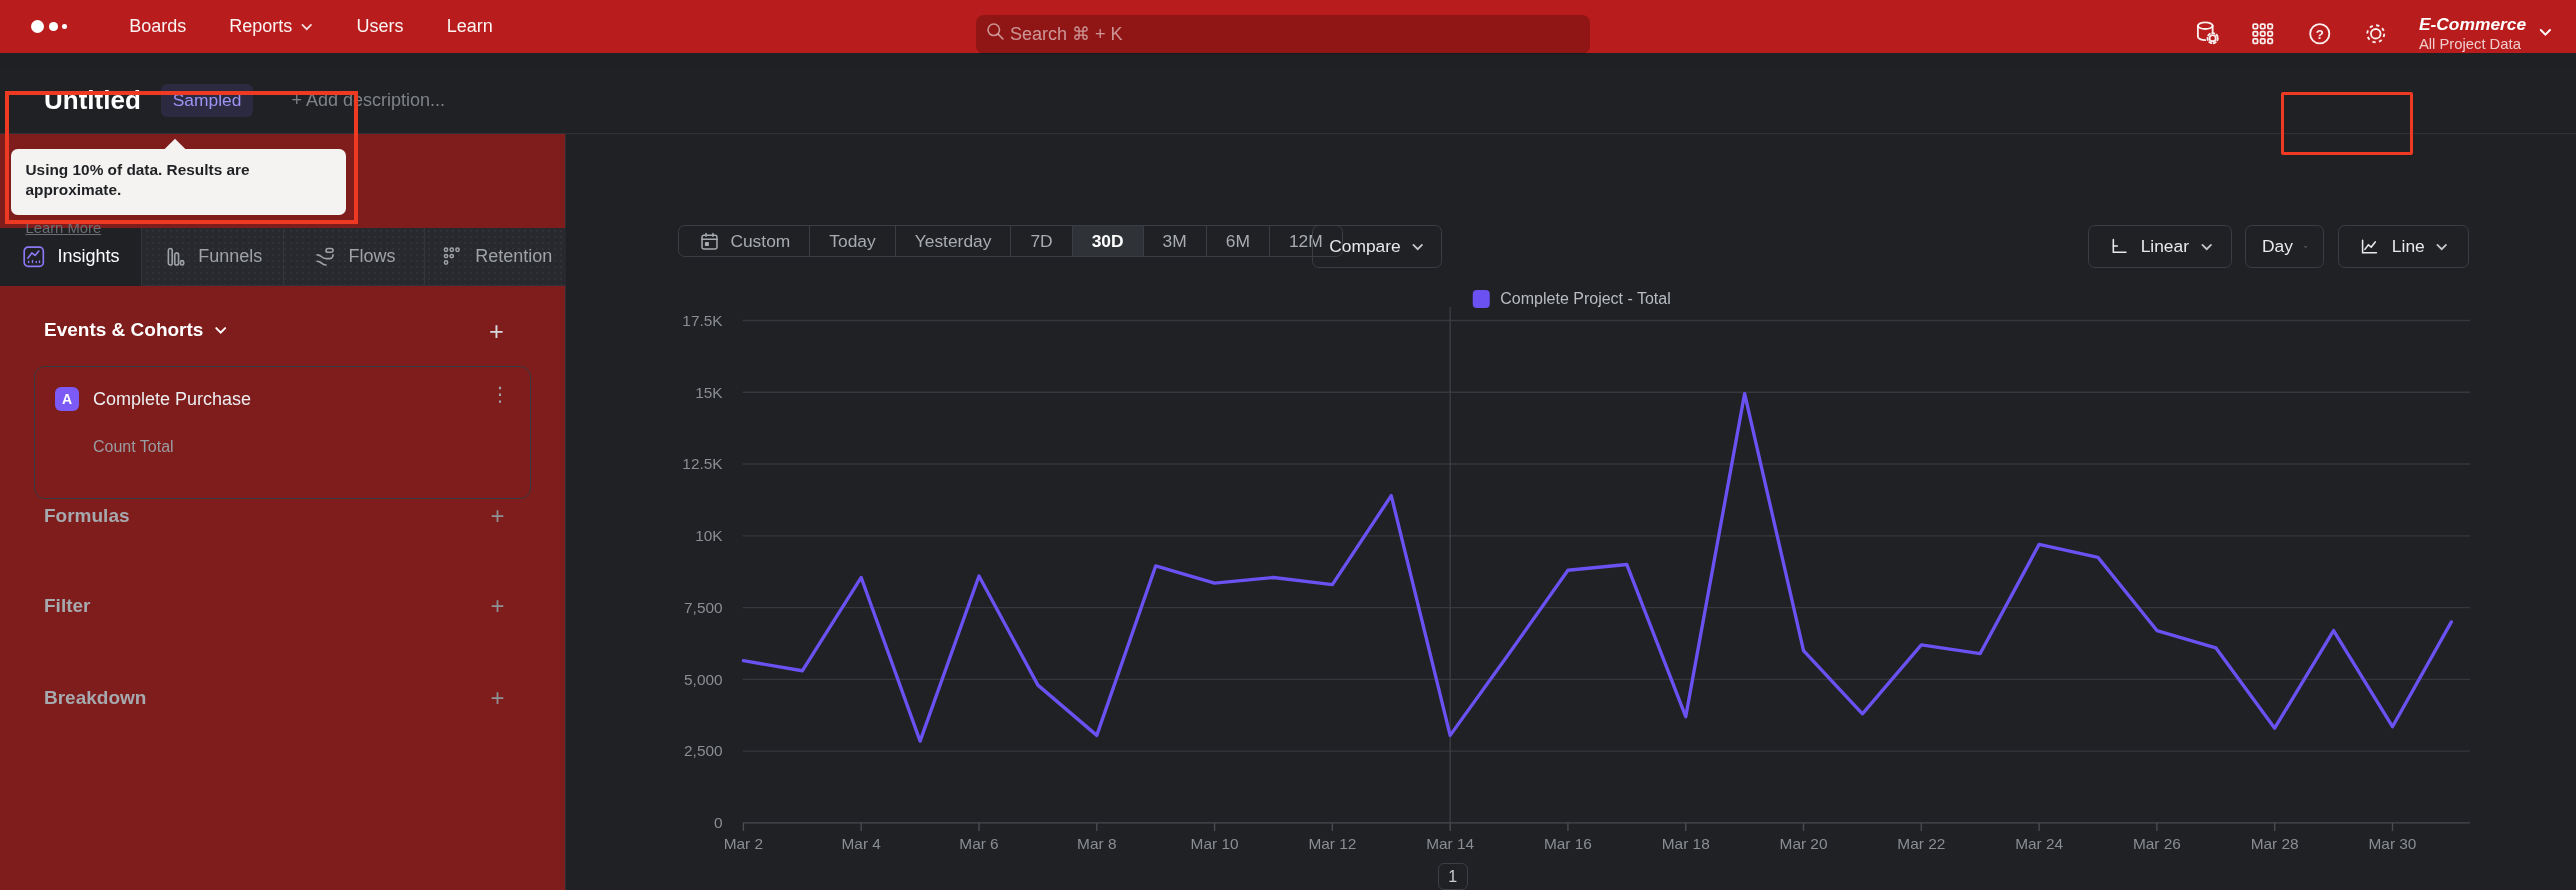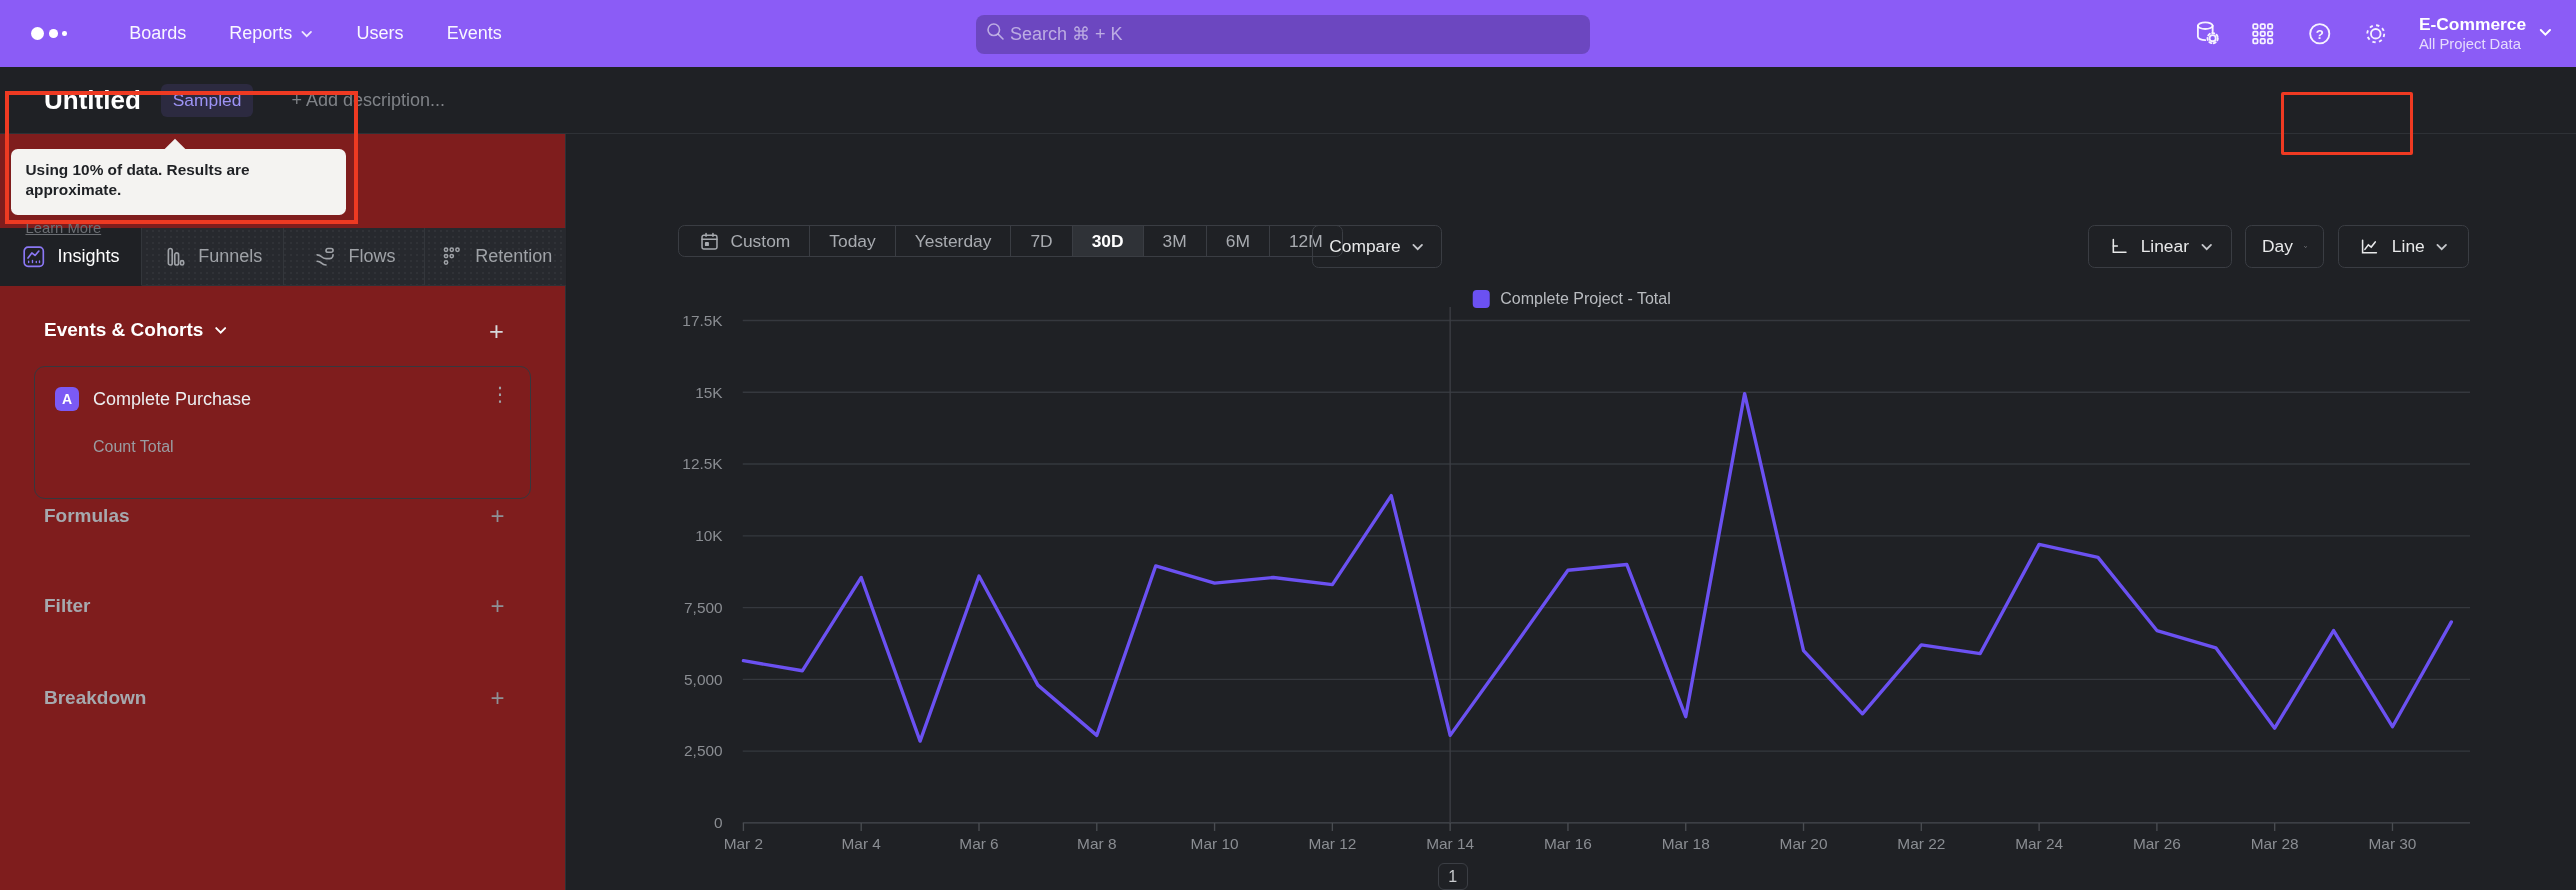--- a/index.html
+++ b/index.html
@@ -1,34 +1,34 @@
 <!DOCTYPE html>
 <html style="font-size:10.7px"><head>
 <meta charset="utf-8">
 <style>
   * { margin:0; padding:0; box-sizing:border-box; }
   html,body { width:2576px; height:890px; background:#1b1d21; font-family:"Liberation Sans", sans-serif; overflow:hidden; }
   #root { position:relative; width:2576px; height:890px; background:#1e2024; }
 
   
-  #topnav { position:absolute; left:0; top:0; width:2576px; height:67px; background:#8b5cf6; display:flex; align-items:center; }
+  #topnav { position:absolute; left:0; top:0; width:2576px; height:53px; background:#b91c1c; display:flex; align-items:center; }
   .logo { display:flex; align-items:center; gap:4.7px; margin-left:31px; }
   .logo i { display:block; border-radius:50%; background:#fff; }
   .logo i:nth-child(1){ width:13.4px; height:13.4px; }
   .logo i:nth-child(2){ width:8.7px; height:8.7px; }
   .logo i:nth-child(3){ width:4.7px; height:4.7px; }
   #nav-items { display:flex; align-items:center; margin-left:62px; gap:43px; }
   .nav-item { display:flex; align-items:center; gap:8px; color:rgba(255,255,255,.95); font-size:18px; cursor:pointer; }
   .nav-item svg { opacity:.9; }
   .nav-search { position:absolute; left:976px; top:14.8px; width:614px; height:39px; background:rgba(0,0,0,.22); border-radius:8px; display:flex; align-items:center; padding-left:8px; gap:3px; color:rgba(255,255,255,.55); font-size:18px; }
   .nav-right { position:absolute; right:23px; top:0; height:67px; display:flex; align-items:center; gap:28px; }
   #nav-icons { display:flex; align-items:center; gap:27px; }
   .nav-icon { width:29.5px; height:29.5px; color:rgba(255,255,255,.92); cursor:pointer; }
   .project { display:flex; align-items:center; gap:12px; cursor:pointer; }
-  .project .pname { color:#fff; font-size:17.4px; font-weight:bold; line-height:1.25; }
+  .project .pname { color:#fff; font-size:17.4px; font-weight:bold; line-height:1.25;font-style:italic; }
   .project .pscope { color:rgba(255,255,255,.78); font-size:14.8px; line-height:1.2; }
 
   
   #toolbar { position:absolute; left:0; top:67px; width:2576px; height:67px; background:#1f2125; border-bottom:1.3px solid #2e3136; }
   .tb-left { position:absolute; left:44px; top:0; height:66px; display:flex; align-items:center; }
   .report-title { color:#fff; font-size:26px; font-weight:bold; }
   .sampled-badge { margin-left:20px; background:#2c2a40; color:#9d93f4; font-size:17.4px; padding:6px 12px; border-radius:6px; }
   .add-desc { margin-left:38px; color:#7f8287; font-size:18px; }
   .tb-icon { position:absolute; width:31px; height:31px; top:86px; color:#e2e4e6; cursor:pointer; }
   #toggle { position:absolute; left:2321px; top:105px; width:65px; height:31px; border-radius:15.4px; background:#7e72f2; cursor:pointer; }
@@ -97,21 +97,21 @@
         <div class="nav-item">
           <span>Reports</span>
           <svg width="13.4" height="10" viewBox="0 0 18 14" fill="none" stroke="currentColor" stroke-width="2.5" stroke-linecap="round">
             <polyline points="3,4 9,10 15,4"></polyline>
           </svg>
         </div>
         <div class="nav-item">
           <span>Users</span>
         </div>
         <div class="nav-item">
-          <span>Events</span>
+          <span>Learn</span>
         </div>
       </nav>
     <div class="nav-search">
       <span>
         <svg width="23" height="23" viewBox="0 0 40 40" fill="none" stroke="currentColor" stroke-width="2.8" stroke-linecap="round">
             <circle cx="17" cy="17" r="10"></circle>
             <line x1="25" y1="25" x2="33" y2="33"></line>
           </svg>
       </span>
       <span>Search  ⌘ + K</span>

